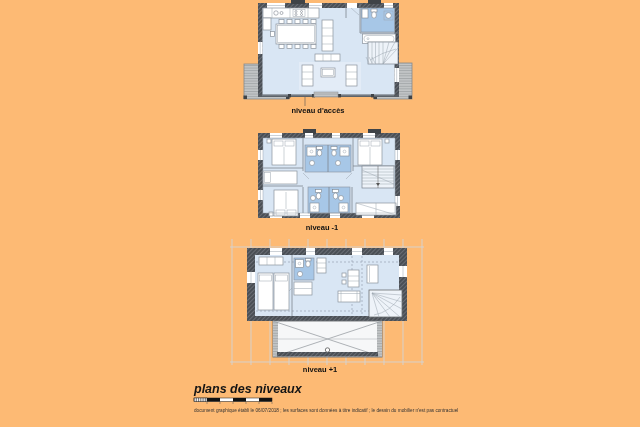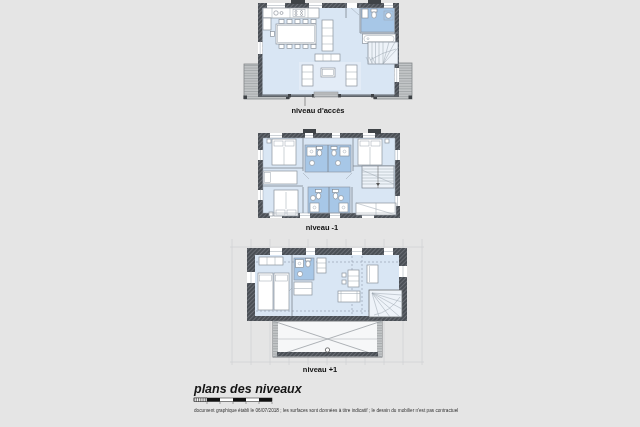--- a/index.html
+++ b/index.html
@@ -1,16 +1,16 @@
 <!DOCTYPE html>
 <html><head>
 <meta charset="utf-8">
 <style>
   html,body{margin:0;padding:0;background:#ffffff;}
-  #sheet{position:relative;width:640px;height:427px;background:#e5e5e5;overflow:hidden;
+  #sheet{position:relative;width:640px;height:427px;background:#fdba74;overflow:hidden;
          font-family:"Liberation Sans",sans-serif;}
   svg{display:block}
   .f   {fill:#ffffff;stroke:#8a929c;stroke-width:.7}
   .fix {fill:#ffffff;stroke:#7d858f;stroke-width:.6}
   .p   {fill:none;stroke:#7d858f;stroke-width:.8}
   .thin{fill:none;stroke:#9aa4ae;stroke-width:.5}
   .dash{fill:none;stroke:#8f99a8;stroke-width:.6;stroke-dasharray:2 2}
   .raft{stroke:#d2d4d6;stroke-width:.9}
   .dark{fill:#3f4347}
   .gap {fill:#ffffff}

